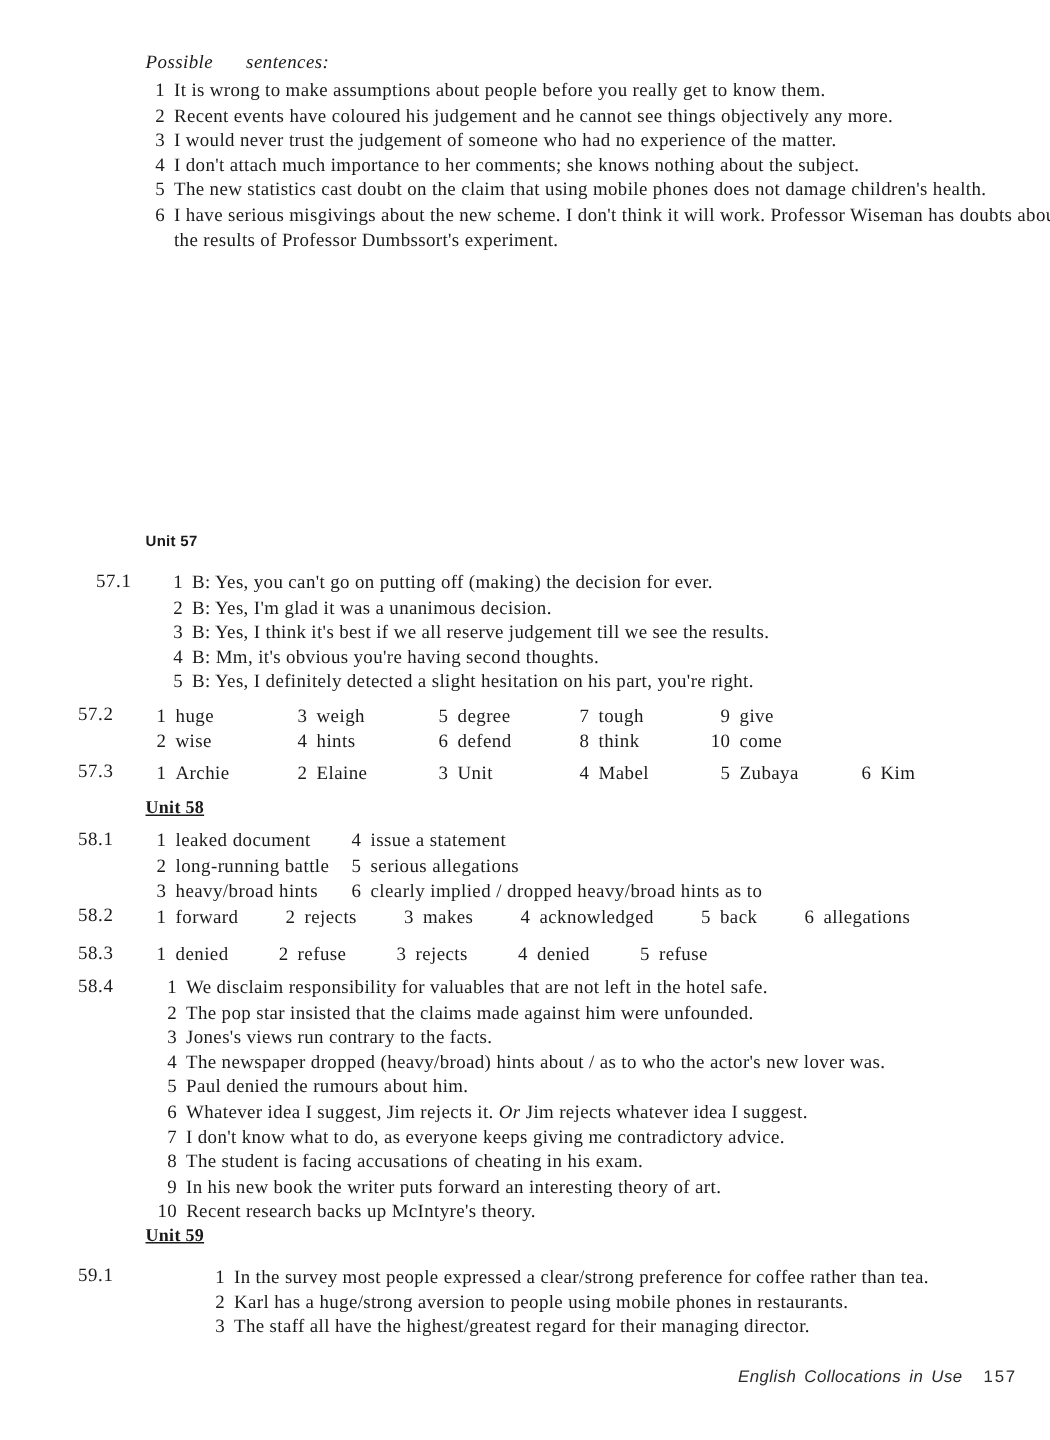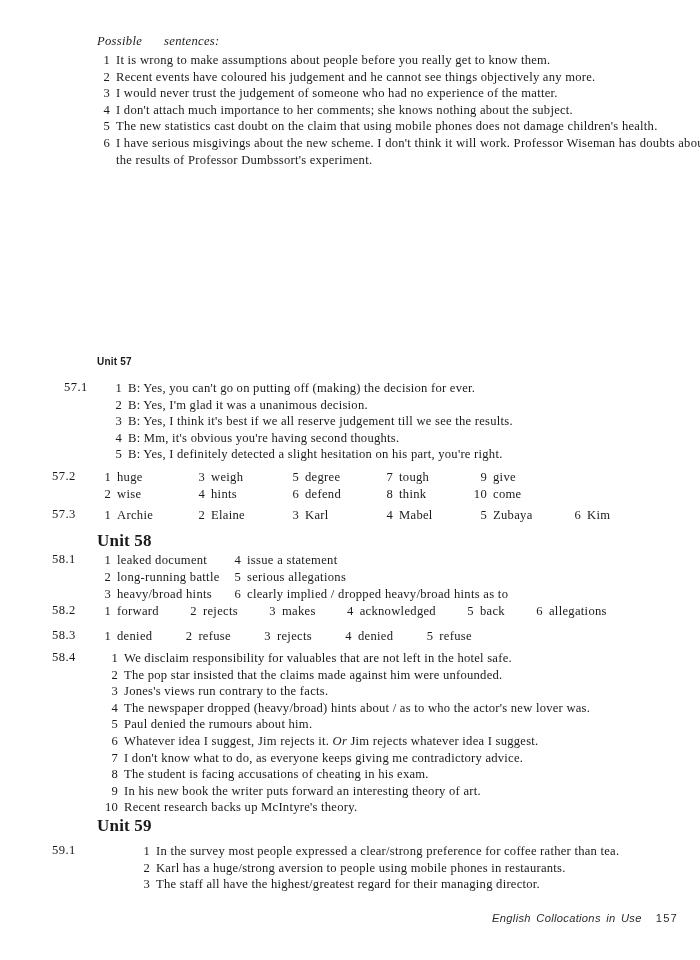--- a/index.html
+++ b/index.html
@@ -74,22 +74,23 @@
     font-weight: bold;
     white-space: nowrap;
   }
   .unit-head.sans {
     font-family: "Liberation Sans", "DejaVu Sans", sans-serif;
     font-size: 10px;
     letter-spacing: .2px;
   }
   .unit-head.serif {
     font-family: "Liberation Serif", "DejaVu Serif", serif;
-    font-size: 17px;
+    font-size: 12px;
     letter-spacing: .2px;
+    text-decoration: underline;
   }
 
   
   .intro {
     position: absolute;
     left: 97px;
     font-style: italic;
     font-size: 12.6px;
     line-height: 16.6px;
     letter-spacing: .3px;
@@ -271,21 +272,21 @@
             <span class="cell" style="width: 94px;">
               <span class="cnum">1</span>
               <span class="cword">Archie</span>
             </span>
             <span class="cell" style="width: 94px;">
               <span class="cnum">2</span>
               <span class="cword">Elaine</span>
             </span>
             <span class="cell" style="width: 94px;">
               <span class="cnum">3</span>
-              <span class="cword">Karl</span>
+              <span class="cword">Unit</span>
             </span>
             <span class="cell" style="width: 94px;">
               <span class="cnum">4</span>
               <span class="cword">Mabel</span>
             </span>
             <span class="cell" style="width: 94px;">
               <span class="cnum">5</span>
               <span class="cword">Zubaya</span>
             </span>
             <span class="cell" style="width: 94px;">

